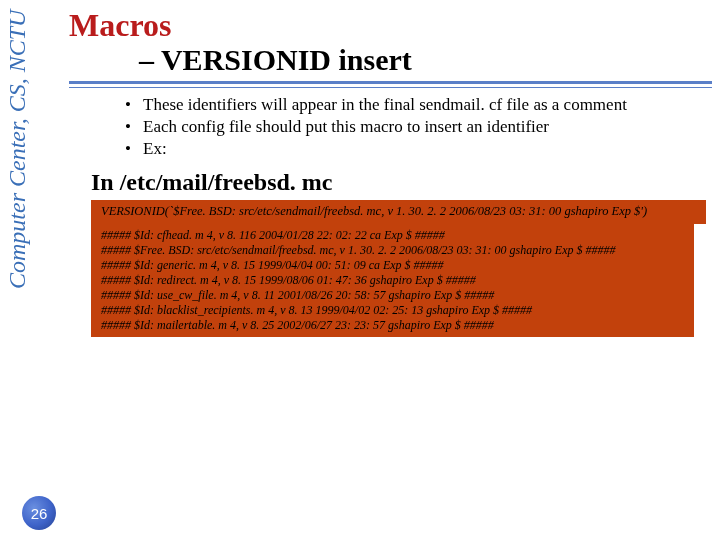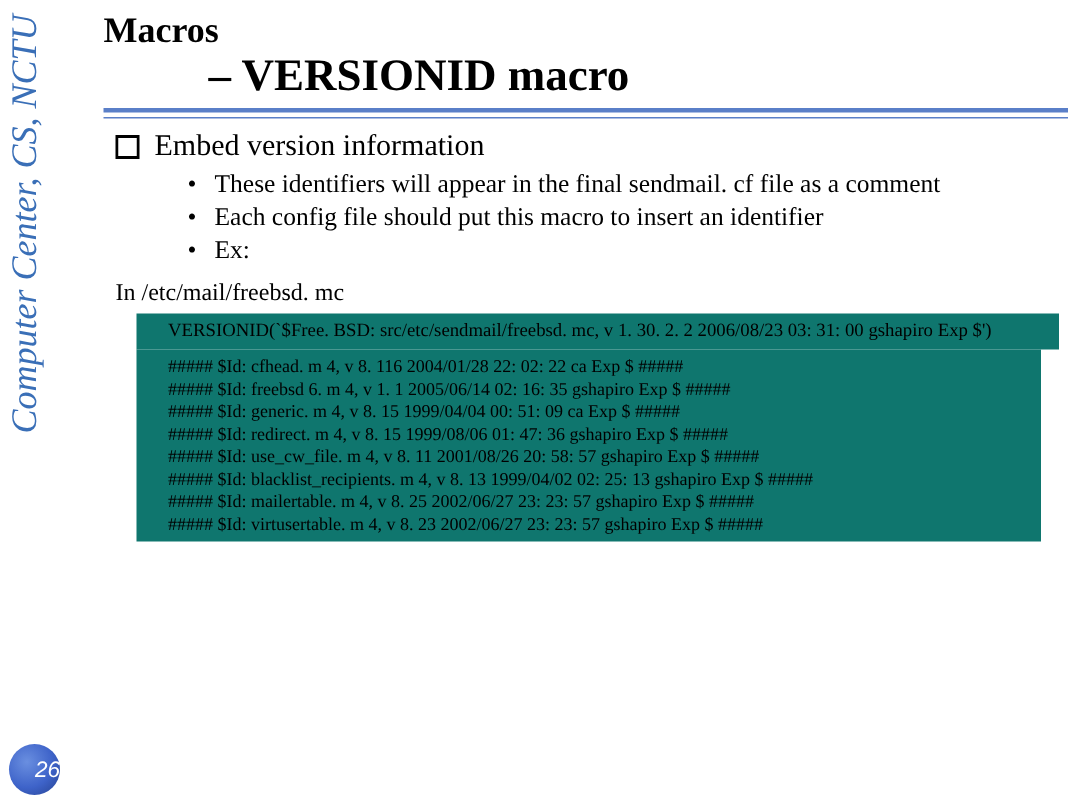--- a/index.html
+++ b/index.html
@@ -18,64 +18,64 @@
     color: #3a6fb7;
     writing-mode: vertical-rl;
     text-orientation: sideways;
     transform: rotate(180deg);
     text-align: right;
     letter-spacing: 0px;
     padding: 0 4px;
   }
   .page-badge {
     position: absolute;
-    left: 6px;
+    left: 22px;
     bottom: 10px;
     width: 34px;
     height: 34px;
     border-radius: 50%;
     background: radial-gradient(circle at 35% 35%, #6a8fe0 0%, #3e63c9 55%, #25418f 100%);
     color: #fff;
     font-size: 15px;
     font-family: Arial, sans-serif;
     display: flex;
     align-items: center;
-    justify-content: flex-end;
-    font-style: italic;
+    justify-content: center;
   }
   .content {
     position: absolute;
     left: 55px;
     top: 0;
     right: 2px;
     bottom: 0;
     padding: 8px 6px 0 14px;
   }
-  .title { font-size: 24px; font-weight: bold; color: #000000; line-height: 1.1; }
+  .title { font-size: 32px; font-weight: bold; color: #b91c1c; line-height: 1.1; }
   .subtitle { font-size: 30px; font-weight: bold; margin-left: 70px; }
   .rule { margin: 4px 0 14px 0; height: 0; }
   .rule .thick { border-top: 3px solid #5a7fc8; }
   .rule .thin  { border-top: 1px solid #5a7fc8; margin-top: 3px; }
   .bullet1 { margin: 2px 0 4px 8px; font-size: 20px; display: flex; }
   .bullet1 .mark { width: 16px; height: 16px; flex: 0 0 16px; margin: 4px 10px 0 0; position: relative; }
   .bullet1 .mark::before { content: ""; position: absolute; inset: 0; border: 2px solid #000; }
   .bullet1 .mark::after  { content: ""; position: absolute; left: 2px; top: 2px; right: 2px; bottom: 2px; background: #fff; }
   .sub { margin-left: 56px; }
   .sub li { font-size: 17px; list-style: none; position: relative; padding-left: 18px; margin: 2px 0; }
   .sub li::before { content: "•"; position: absolute; left: 0; top: 0; }
-  .heading-in { font-size: 16px; font-weight: normal; margin: 10px 0 4px 8px; }
+  .heading-in { font-size: 24px; font-weight: bold; margin: 10px 0 4px 22px; }
   .codebox {
     margin: 0 6px 0 22px;
-    background: #0f766e;
-    padding: 4px 21px;
+    background: #c2410c;
+    padding: 4px 10px;
     font-size: 12.5px;
     font-family: "Times New Roman", Times, serif;
     line-height: 1.25;
     white-space: nowrap;
     overflow: hidden;
+    font-style: italic;
   }
   .codebox.big {
     margin-left: 22px;
     margin-right: 18px;
     font-size: 12px;
   }
   .codebox .line { white-space: nowrap; }
 </style>
 </head>
 <body>
@@ -83,45 +83,40 @@
 <div class="slide">
 
   <div class="sidebar-text">Computer Center, CS, NCTU</div>
 
   <div class="page-badge">
     <span>26</span>
   </div>
 
   <div class="content">
     <div class="title">Macros</div>
-    <div class="subtitle">– VERSIONID macro</div>
+    <div class="subtitle">– VERSIONID insert</div>
     <div class="rule">
       <div class="thick"></div>
         <div class="thin"></div>
     </div>
 
-    <div class="bullet1">
-      <span class="mark"></span>
-      <span>Embed version information</span>
-    </div>
     <ul class="sub">
       <li>These identifiers will appear in the final sendmail. cf file as a comment</li>
       <li>Each config file should put this macro to insert an identifier</li>
       <li>Ex:</li>
     </ul>
 
     <div class="heading-in">In /etc/mail/freebsd. mc</div>
     <div class="codebox">
       <div class="line">VERSIONID(`$Free. BSD: src/etc/sendmail/freebsd. mc, v 1. 30. 2. 2 2006/08/23 03: 31: 00 gshapiro Exp $')</div>
     </div>
 
     <div class="codebox big">
       <div class="line">#####  $Id: cfhead. m 4, v 8. 116 2004/01/28 22: 02: 22 ca Exp $  #####</div>
-      <div class="line">#####  $Id: freebsd 6. m 4, v 1. 1 2005/06/14 02: 16: 35 gshapiro Exp $  #####</div>
+      <div class="line">#####  $Free. BSD: src/etc/sendmail/freebsd. mc, v 1. 30. 2. 2 2006/08/23 03: 31: 00 gshapiro Exp $  #####</div>
       <div class="line">#####  $Id: generic. m 4, v 8. 15 1999/04/04 00: 51: 09 ca Exp $  #####</div>
       <div class="line">#####  $Id: redirect. m 4, v 8. 15 1999/08/06 01: 47: 36 gshapiro Exp $  #####</div>
       <div class="line">#####  $Id: use_cw_file. m 4, v 8. 11 2001/08/26 20: 58: 57 gshapiro Exp $  #####</div>
       <div class="line">#####  $Id: blacklist_recipients. m 4, v 8. 13 1999/04/02 02: 25: 13 gshapiro Exp $  #####</div>
       <div class="line">#####  $Id: mailertable. m 4, v 8. 25 2002/06/27 23: 23: 57 gshapiro Exp $  #####</div>
-      <div class="line">#####  $Id: virtusertable. m 4, v 8. 23 2002/06/27 23: 23: 57 gshapiro Exp $  #####</div>
     </div>
   </div>
 </div>
 
 </body></html>

